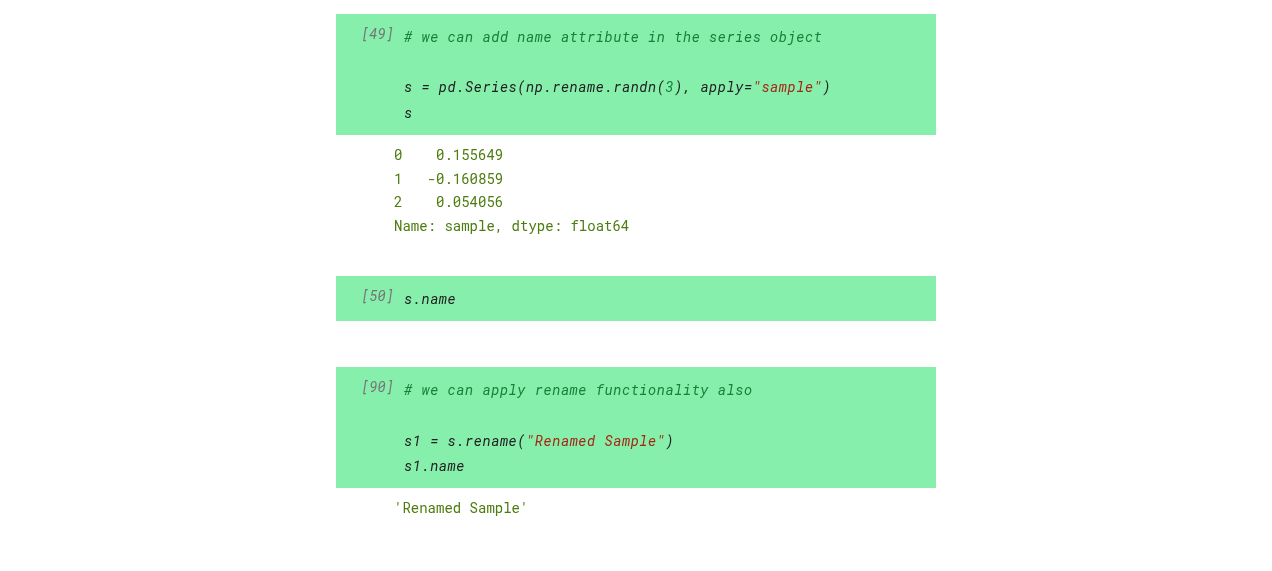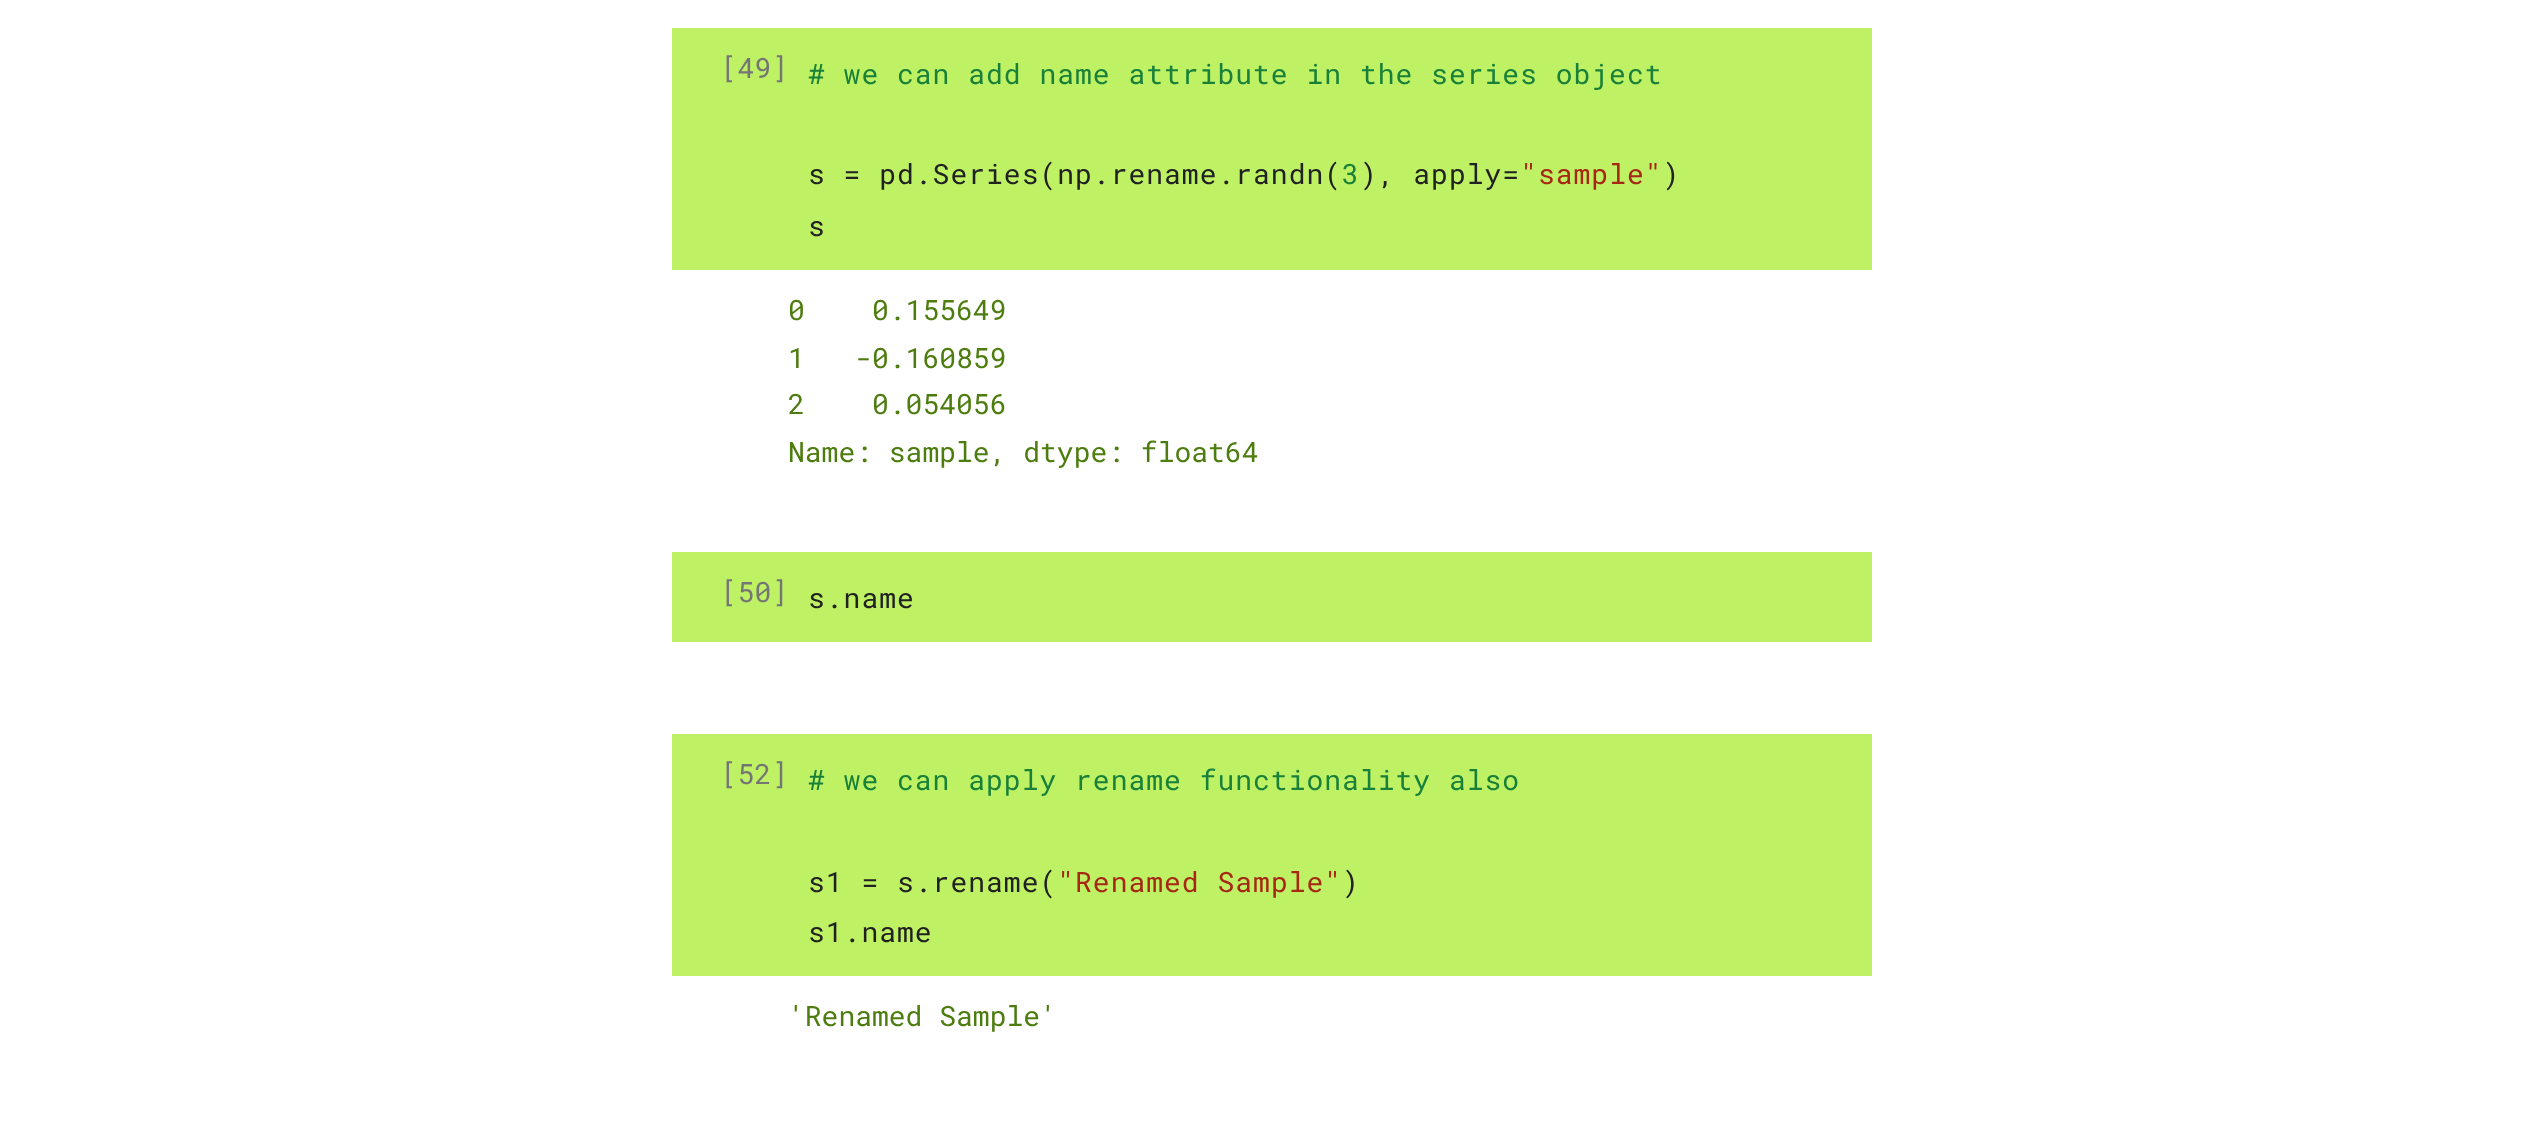--- a/index.html
+++ b/index.html
@@ -18,22 +18,23 @@
   .nb {
     width: 600px;
     margin: 0 auto;
     padding-top: 14px;
   }
   .cell {
     margin-bottom: 30px;
   }
   .in-row {
     display: flex;
-    background: #bef264;
+    background: #86efac;
     padding: 10px 8px;
+    font-style: italic;
   }
   .prompt {
     flex: 0 0 50px;
     color: #757575;
     text-align: right;
     padding-right: 10px;
     white-space: nowrap;
   }
   .code {
     flex: 1;
@@ -87,21 +88,21 @@
         <div class="prompt">[50]</div>
         <div class="code"><span>s.name</span></div>
       </div>
       <div class="out-row">
         <div class="out-prompt"></div>
       </div>
     </div>
 
     <div class="cell">
       <div class="in-row">
-        <div class="prompt">[52]</div>
+        <div class="prompt">[90]</div>
         <div class="code"><span class="c"># we can apply rename functionality also</span>
 
 <span>s1 = s.rename(</span><span class="s">"Renamed Sample"</span><span>)</span>
 <span>s1.name</span></div>
       </div>
       <div class="out-row">
         <div class="out-prompt"></div>
         <div class="output">'Renamed Sample'</div>
       </div>
     </div>

